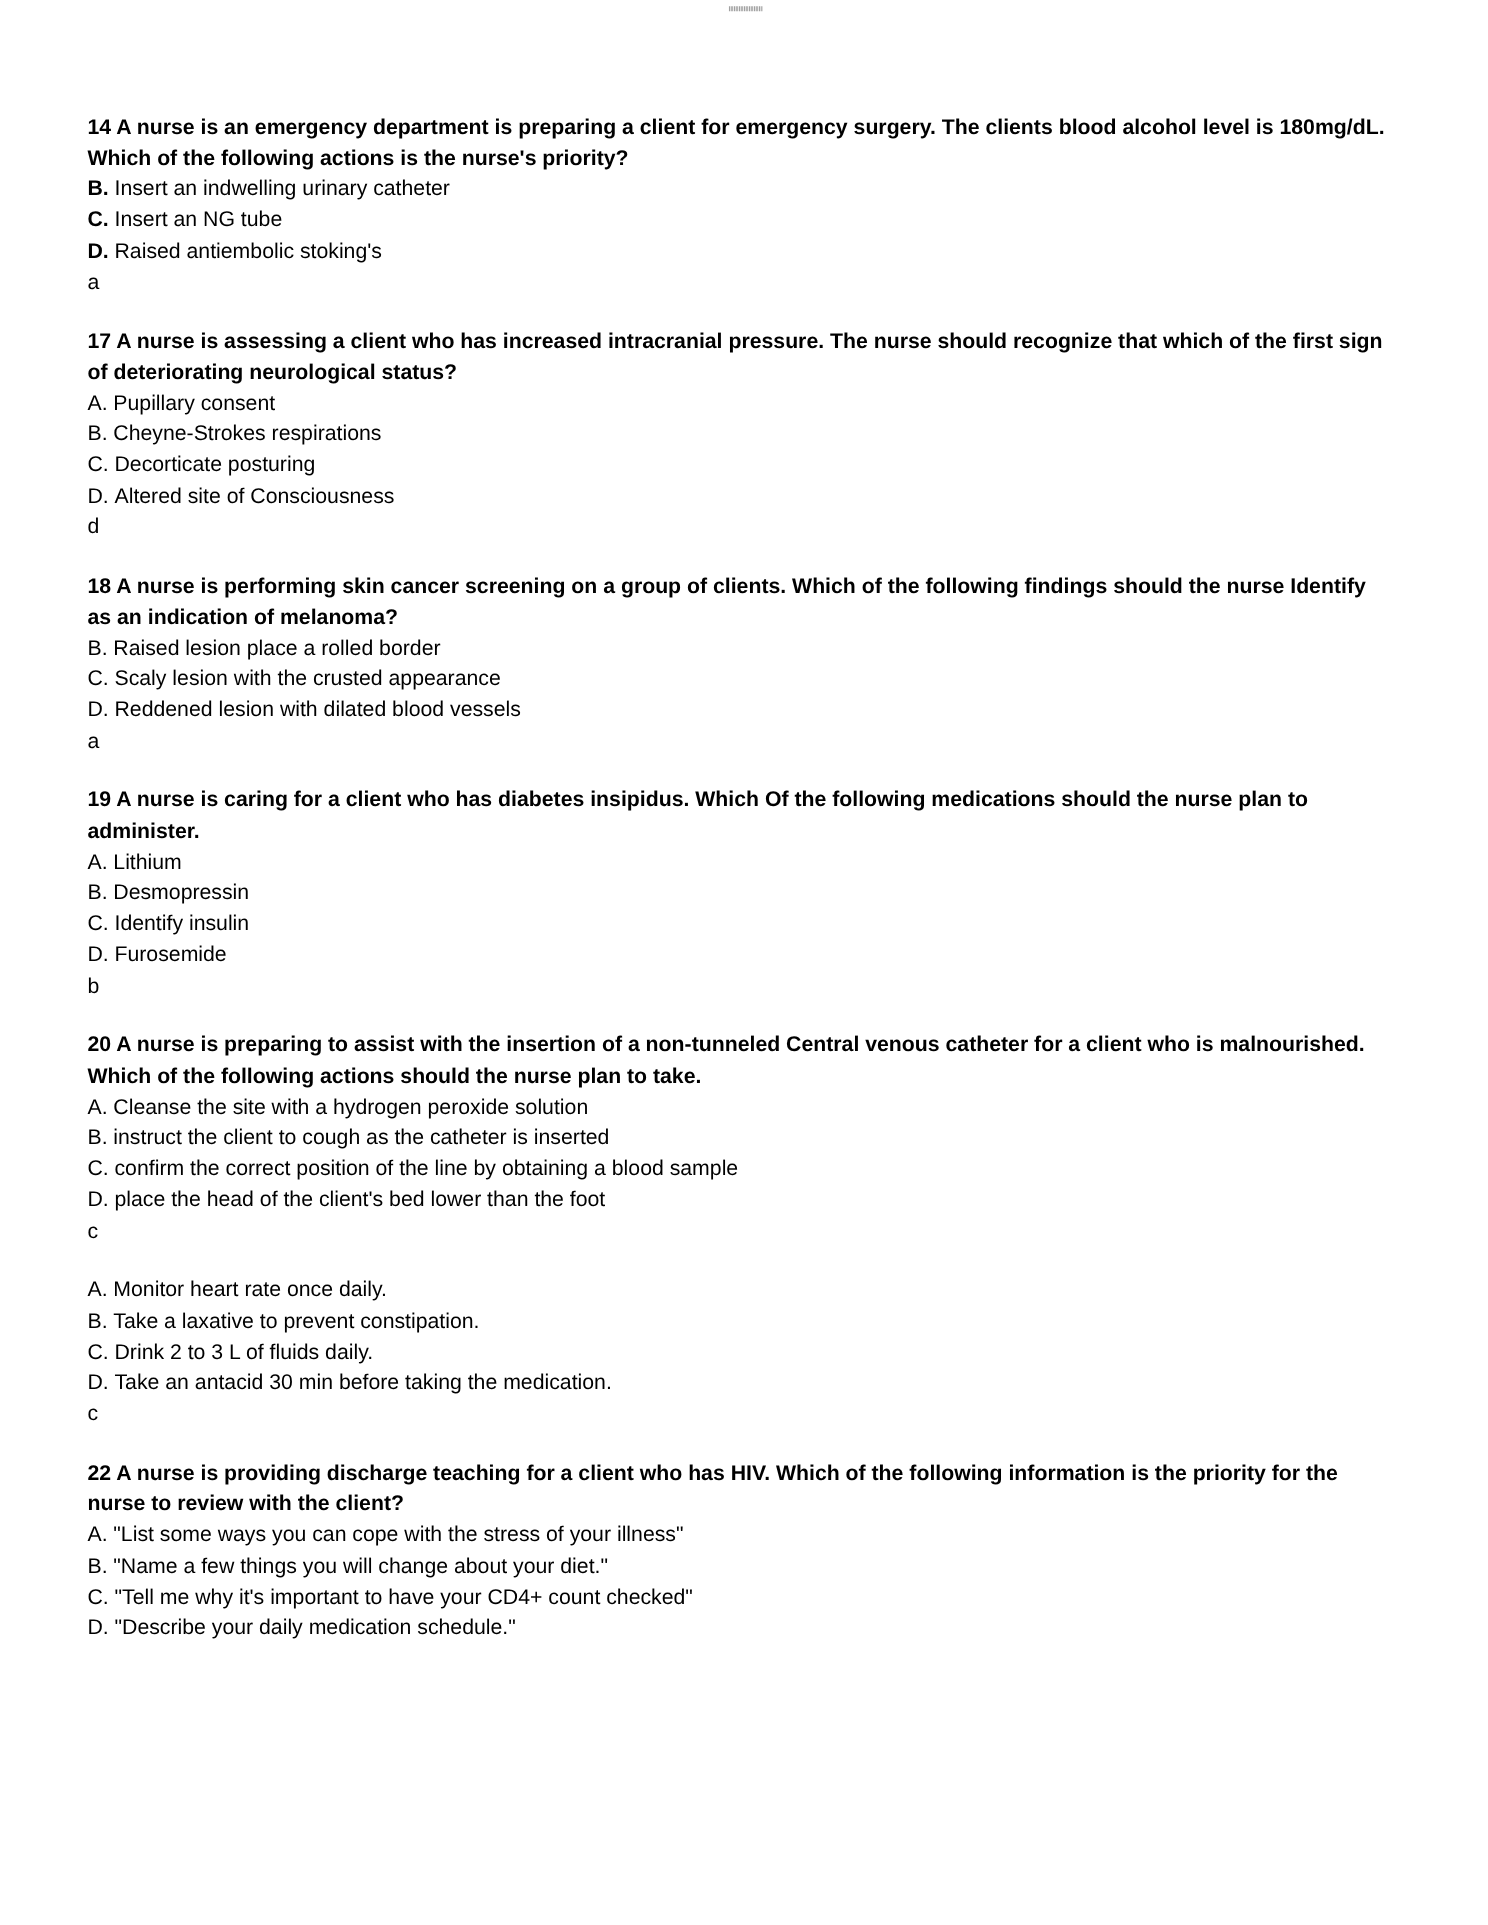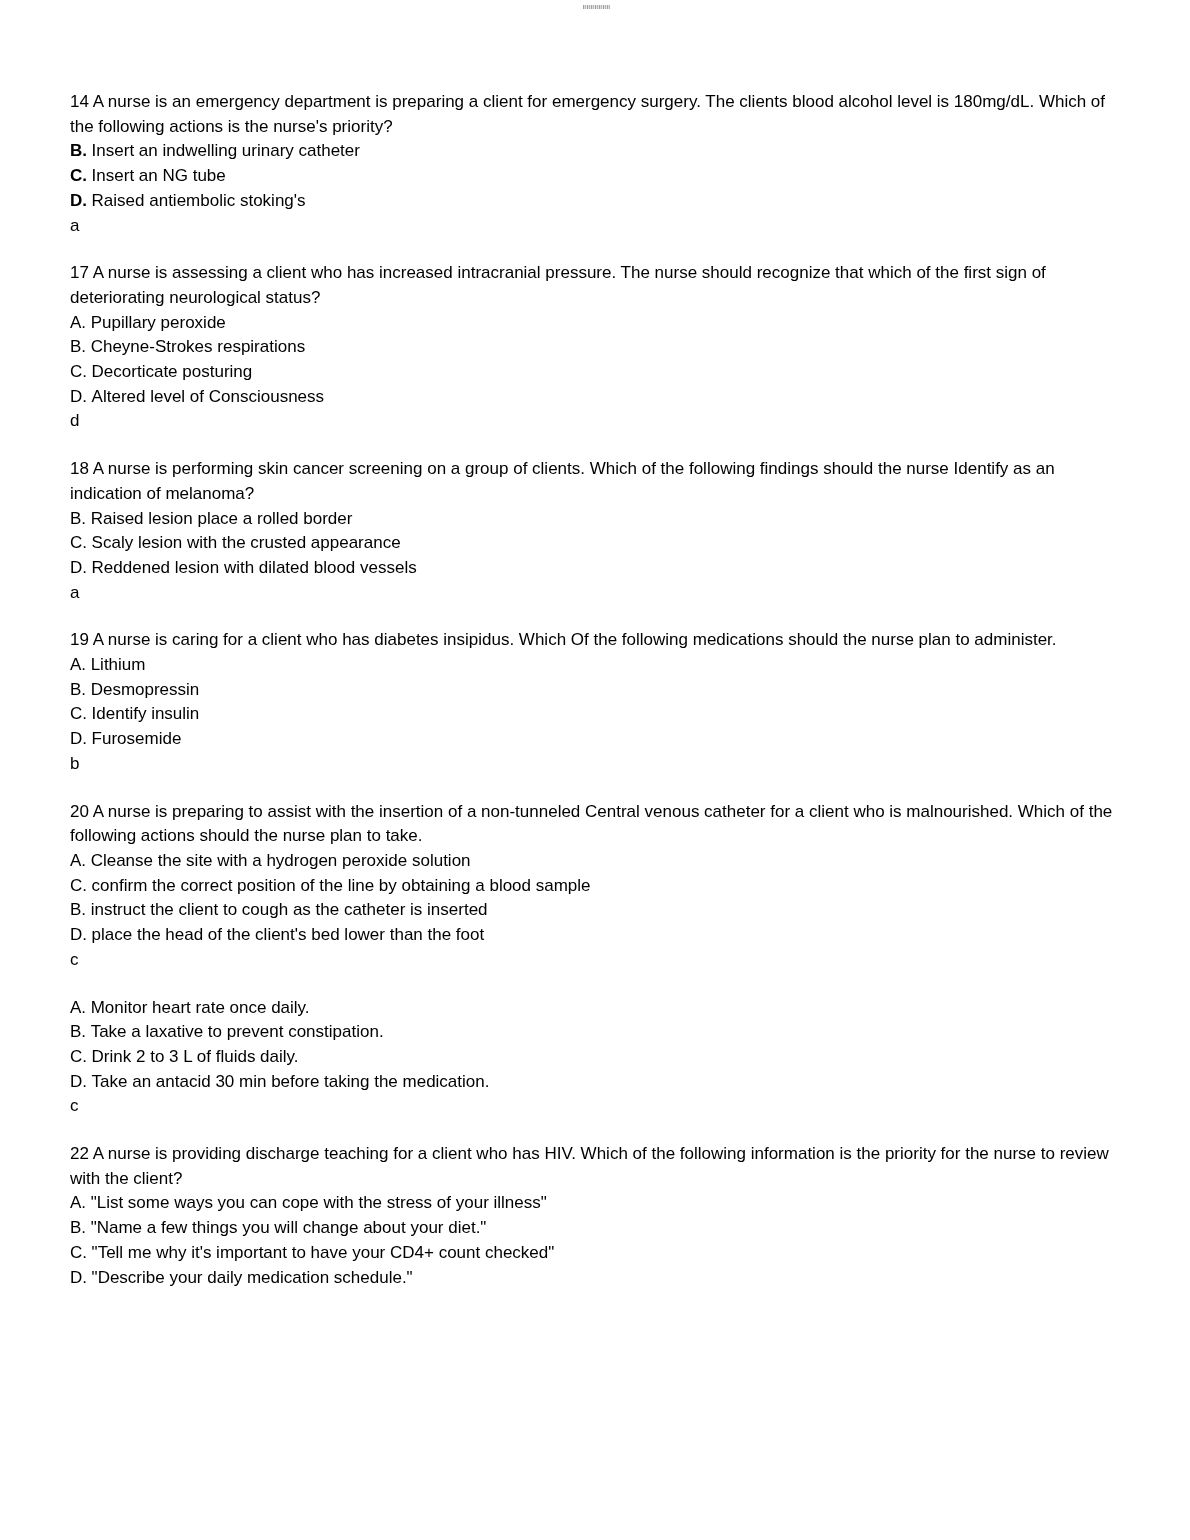--- a/index.html
+++ b/index.html
@@ -23,21 +23,21 @@
   }
   .page {
     padding: 90px 75px 0 70px;
   }
   .question {
     margin: 0 0 23px 0;
     font-size: 17px;
     line-height: 24.7px;
   }
   .question p { margin: 0; }
-  .stem { max-width: 1045px; }
+  .stem { max-width: 1045px; font-weight: bold; }
   .opt-letter { margin-right: 4.6px; }
   .b { font-weight: bold; }
   .answer { }
 </style>
 </head>
 <body>
 
 <div class="smudge"></div>
 
 <main class="page" id="question-list">
@@ -46,24 +46,24 @@
       <div>
         <p class="option"><span class="opt-letter b">B.</span><span class="opt-text">Insert an indwelling urinary catheter</span></p>
         <p class="option"><span class="opt-letter b">C.</span><span class="opt-text">Insert an NG tube</span></p>
         <p class="option"><span class="opt-letter b">D.</span><span class="opt-text">Raised antiembolic stoking's</span></p>
       </div>
       <p class="answer">a</p>
     </section>
     <section class="question">
       <p class="stem">17 A nurse is assessing a client who has increased intracranial pressure. The nurse should recognize that which of the first sign of deteriorating neurological status?</p>
       <div>
-        <p class="option"><span class="opt-letter">A.</span><span class="opt-text">Pupillary peroxide</span></p>
+        <p class="option"><span class="opt-letter">A.</span><span class="opt-text">Pupillary consent</span></p>
         <p class="option"><span class="opt-letter">B.</span><span class="opt-text">Cheyne-Strokes respirations</span></p>
         <p class="option"><span class="opt-letter">C.</span><span class="opt-text">Decorticate posturing</span></p>
-        <p class="option"><span class="opt-letter">D.</span><span class="opt-text">Altered level of Consciousness</span></p>
+        <p class="option"><span class="opt-letter">D.</span><span class="opt-text">Altered site of Consciousness</span></p>
       </div>
       <p class="answer">d</p>
     </section>
     <section class="question">
       <p class="stem">18 A nurse is performing skin cancer screening on a group of clients. Which of the following findings should the nurse Identify as an indication of melanoma?</p>
       <div>
         <p class="option"><span class="opt-letter">B.</span><span class="opt-text">Raised lesion place a rolled border</span></p>
         <p class="option"><span class="opt-letter">C.</span><span class="opt-text">Scaly lesion with the crusted appearance</span></p>
         <p class="option"><span class="opt-letter">D.</span><span class="opt-text">Reddened lesion with dilated blood vessels</span></p>
       </div>
@@ -76,22 +76,22 @@
         <p class="option"><span class="opt-letter">B.</span><span class="opt-text">Desmopressin</span></p>
         <p class="option"><span class="opt-letter">C.</span><span class="opt-text">Identify insulin</span></p>
         <p class="option"><span class="opt-letter">D.</span><span class="opt-text">Furosemide</span></p>
       </div>
       <p class="answer">b</p>
     </section>
     <section class="question">
       <p class="stem">20 A nurse is preparing to assist with the insertion of a non-tunneled Central venous catheter for a client who is malnourished. Which of the following actions should the nurse plan to take.</p>
       <div>
         <p class="option"><span class="opt-letter">A.</span><span class="opt-text">Cleanse the site with a hydrogen peroxide solution</span></p>
+        <p class="option"><span class="opt-letter">B.</span><span class="opt-text">instruct the client to cough as the catheter is inserted</span></p>
         <p class="option"><span class="opt-letter">C.</span><span class="opt-text">confirm the correct position of the line by obtaining a blood sample</span></p>
-        <p class="option"><span class="opt-letter">B.</span><span class="opt-text">instruct the client to cough as the catheter is inserted</span></p>
         <p class="option"><span class="opt-letter">D.</span><span class="opt-text">place the head of the client's bed lower than the foot</span></p>
       </div>
       <p class="answer">c</p>
     </section>
     <section class="question">
       <div>
         <p class="option"><span class="opt-letter">A.</span><span class="opt-text">Monitor heart rate once daily.</span></p>
         <p class="option"><span class="opt-letter">B.</span><span class="opt-text">Take a laxative to prevent constipation.</span></p>
         <p class="option"><span class="opt-letter">C.</span><span class="opt-text">Drink 2 to 3 L of fluids daily.</span></p>
         <p class="option"><span class="opt-letter">D.</span><span class="opt-text">Take an antacid 30 min before taking the medication.</span></p>

